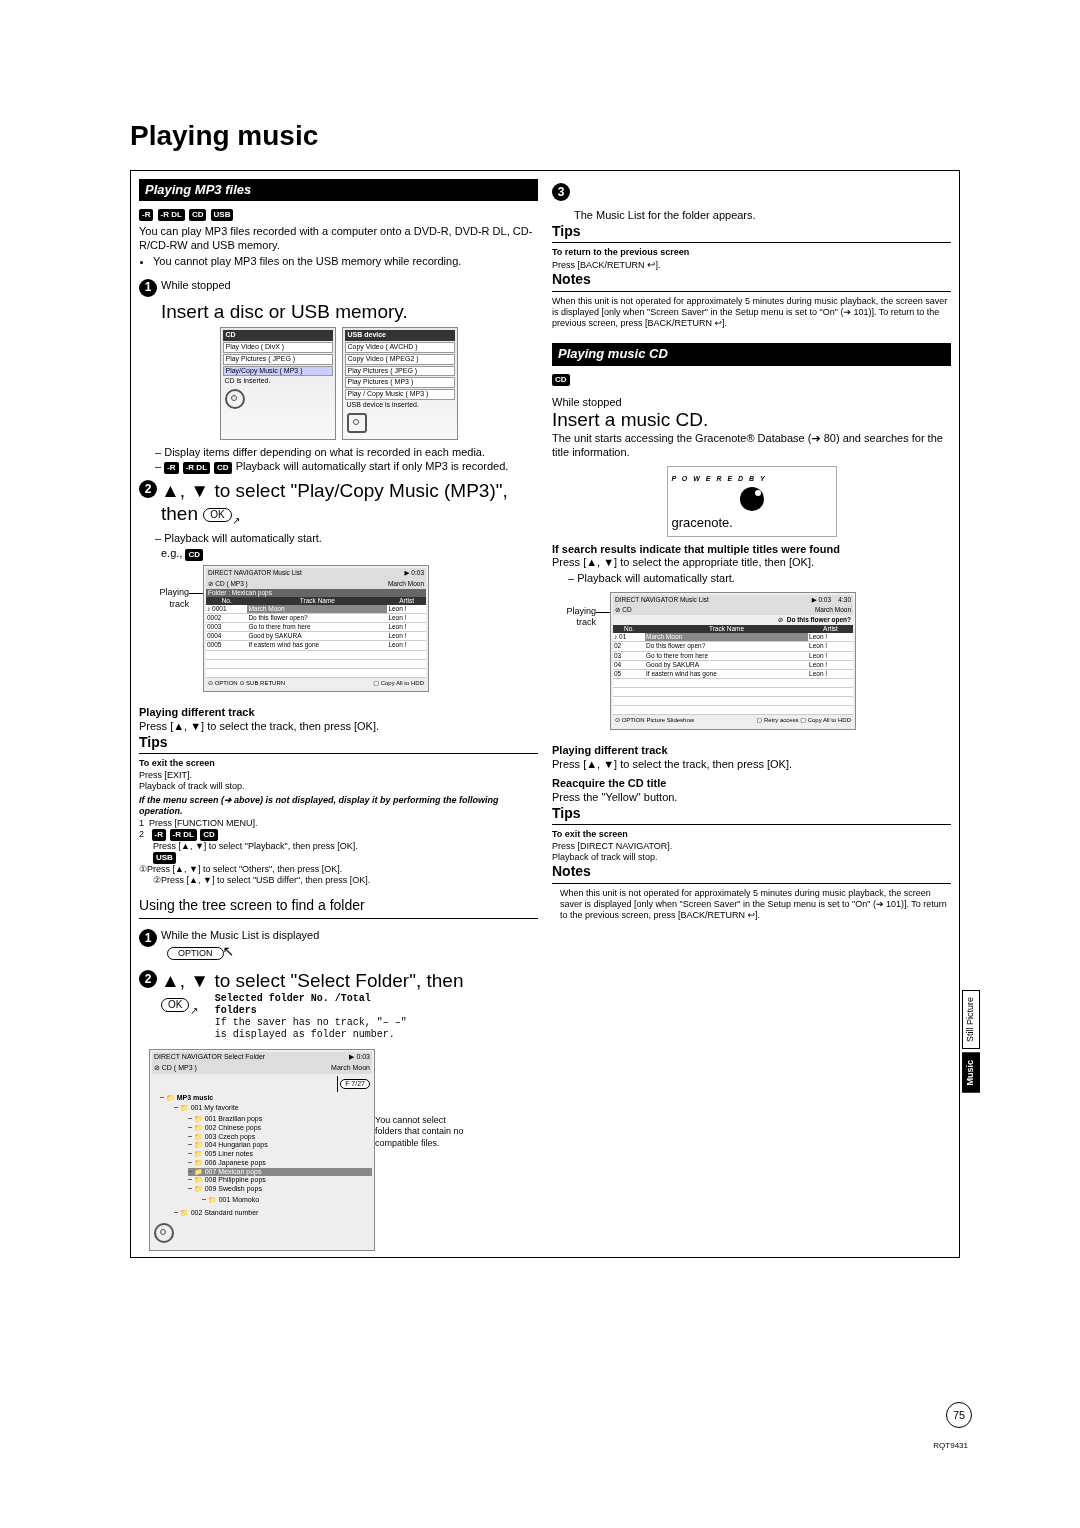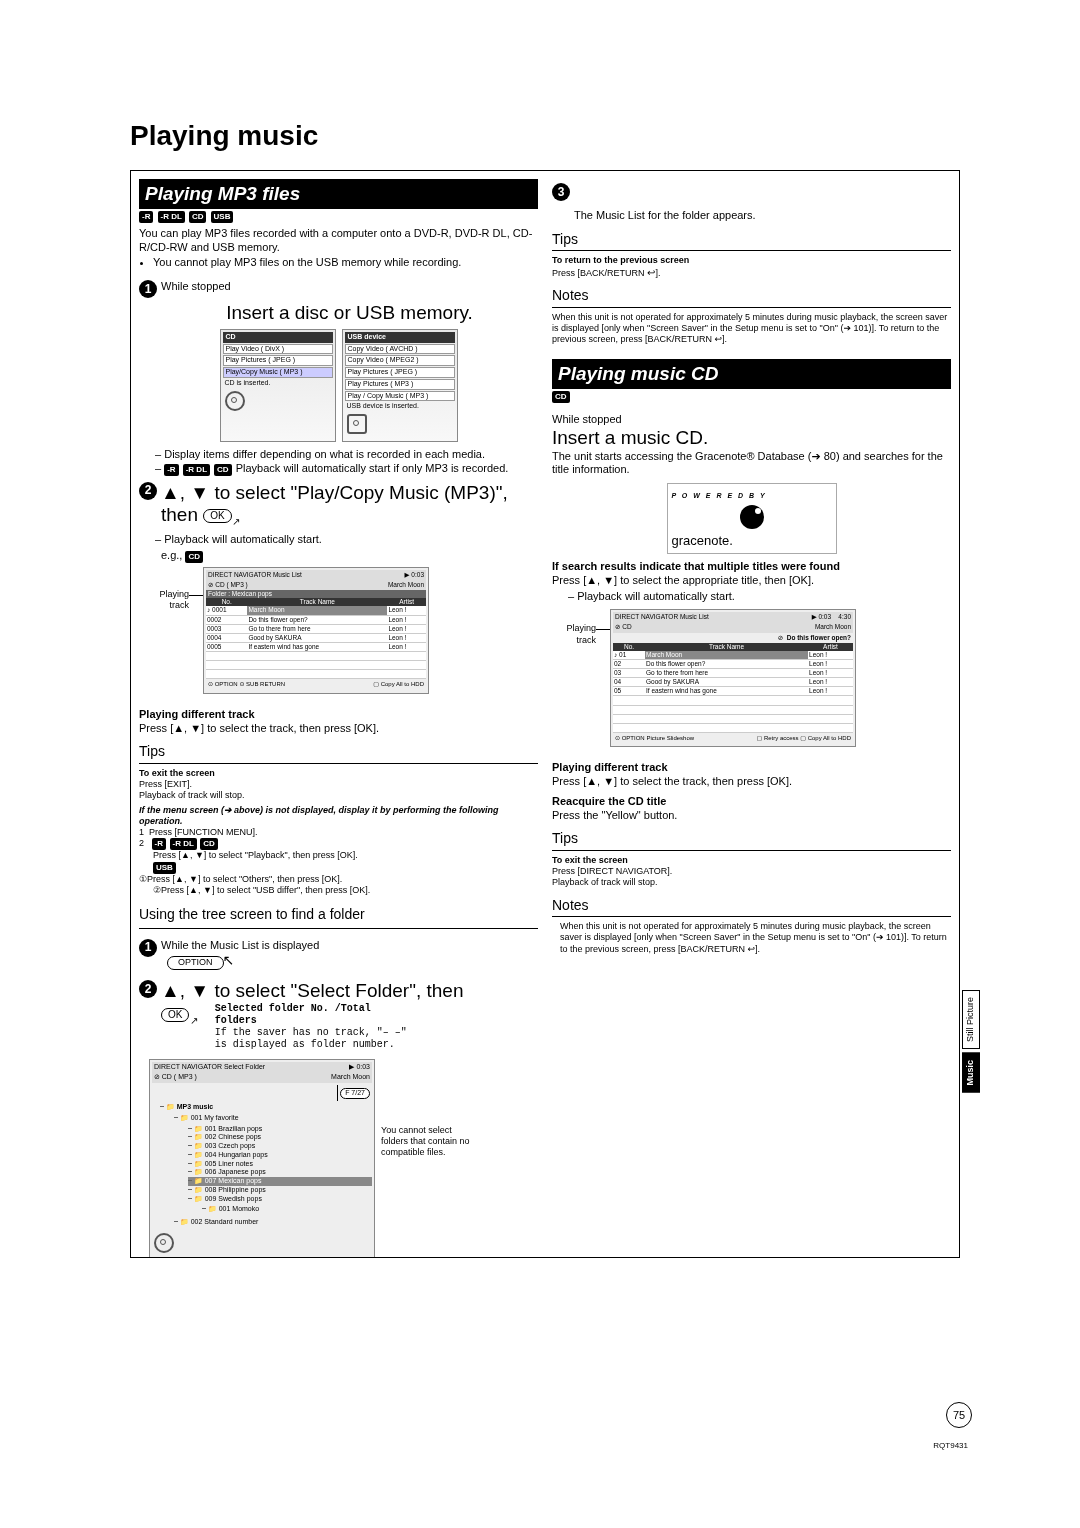--- a/index.html
+++ b/index.html
@@ -43,21 +43,22 @@
     flex-direction: column;
     font-size: 11px;
     line-height: 1.25;
   }
   .section-bar {
     background: #000;
     color: #fff;
     font-weight: bold;
     font-style: italic;
     padding: 3px 6px;
-    font-size: 19px;
+    font-size: 13px;
+    margin-bottom: 6px;
   }
   .media-tags span {
     display: inline-block;
     background: #000;
     color: #fff;
     font-size: 8px;
     font-weight: bold;
     padding: 1px 3px;
     margin-right: 1px;
     border-radius: 2px;
@@ -80,22 +81,22 @@
     display: flex;
     align-items: flex-start;
     margin: 4px 0;
   }
   .big-step {
     font-size: 19px;
     line-height: 1.2;
   }
   .sub-heading {
     font-size: 14px;
-    margin-top: 8px;
     margin-bottom: 2px;
+    font-weight: bold;
   }
   ul.bullets {
     margin: 2px 0 4px 0;
     padding-left: 14px;
   }
   ul.bullets li { margin-bottom: 2px; }
   .ok-btn {
     display: inline-block;
     border: 1px solid #000;
     border-radius: 10px;
@@ -198,21 +199,21 @@
 
         <div style="margin-top:4px;">You can play MP3 files recorded with a computer onto a DVD-R, DVD-R DL, CD-R/CD-RW and USB memory.</div>
         <ul class="bullets">
             <li>You cannot play MP3 files on the USB memory while recording.</li>
           </ul>
 
         <div class="step-row">
           <span class="step-circle">1</span>
           <span>While stopped</span>
         </div>
-        <div class="big-step" style="margin-left:22px;text-align:center;">Insert a disc or USB memory.</div>
+        <div class="big-step" style="margin-left:22px;">Insert a disc or USB memory.</div>
 
         <div class="two-menus">
           <div class="menu-box">
             <div class="title-row">CD</div>
             <div class="item">Play Video ( DivX )</div>
             <div class="item">Play Pictures ( JPEG )</div>
             <div class="item" style="background:#ccf">Play/Copy Music ( MP3 )</div>
             <div class="item" style="border:none;background:transparent">CD is inserted.</div>
             <span class="disc-icon"></span>
           </div>
@@ -361,21 +362,21 @@
           <span>
             <span class="arrow-keys">▲, ▼ to select "Select Folder", then</span><br>
             <span class="ok-btn">OK</span>
             <span style="display:inline-block;vertical-align:top;margin-left:20px;font-size:10px;width:200px;font-family:Liberation Mono, monospace;">
               <span class="bold">Selected folder No. /Total folders</span><br>
               <span>If the saver has no track, "– –" is displayed as folder number.</span>
             </span>
           </span>
         </div>
 
-        <div style="display:flex;gap:6px;">
+        <div style="display:flex;">
           <div class="tree-figure">
             <div class="hdr">
                 <span>DIRECT NAVIGATOR   Select Folder</span>
                 <span>▶ <span>0:03</span></span>
               </div>
             <div class="hdr">
                 <span>⊘ <span>CD ( MP3 )</span></span>
                 <span>March Moon</span>
               </div>
             <div style="text-align:right;margin:2px 2px 0 0;"><span style="border-left:1px solid #000;height:16px;display:inline-block;vertical-align:middle;margin-right:2px;"></span><span class="folder-badge">F   7/27</span></div>

